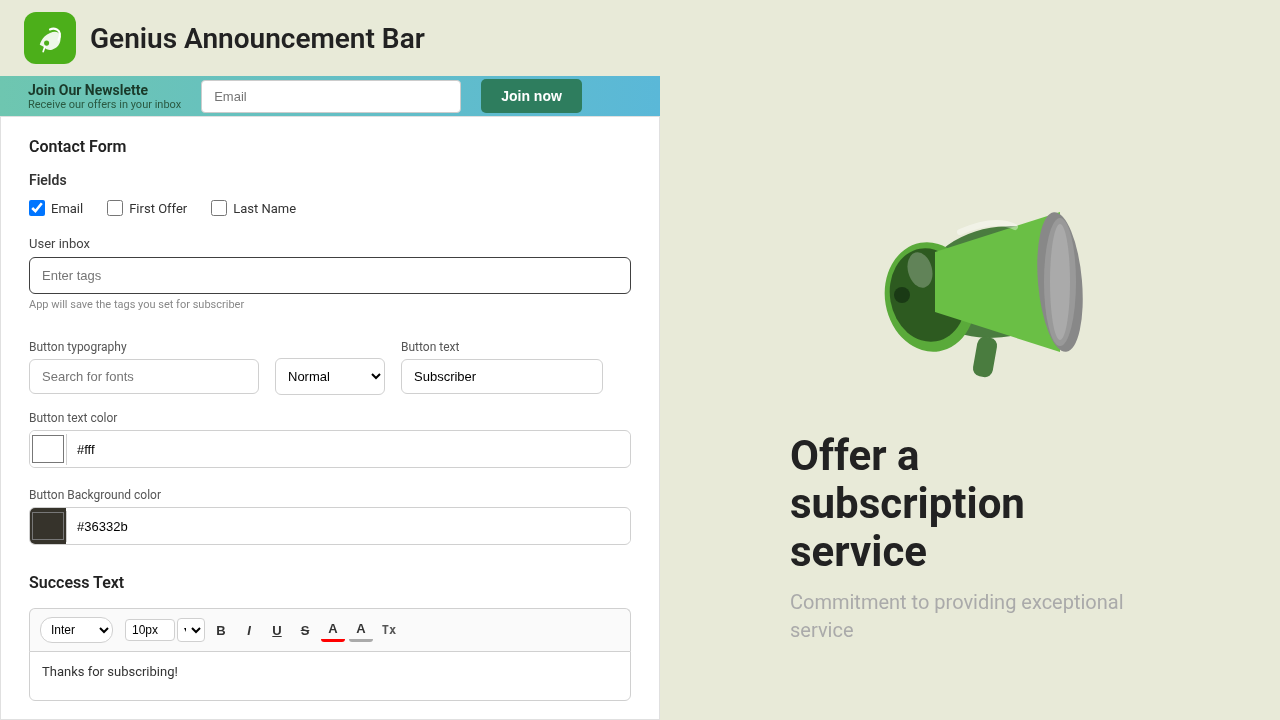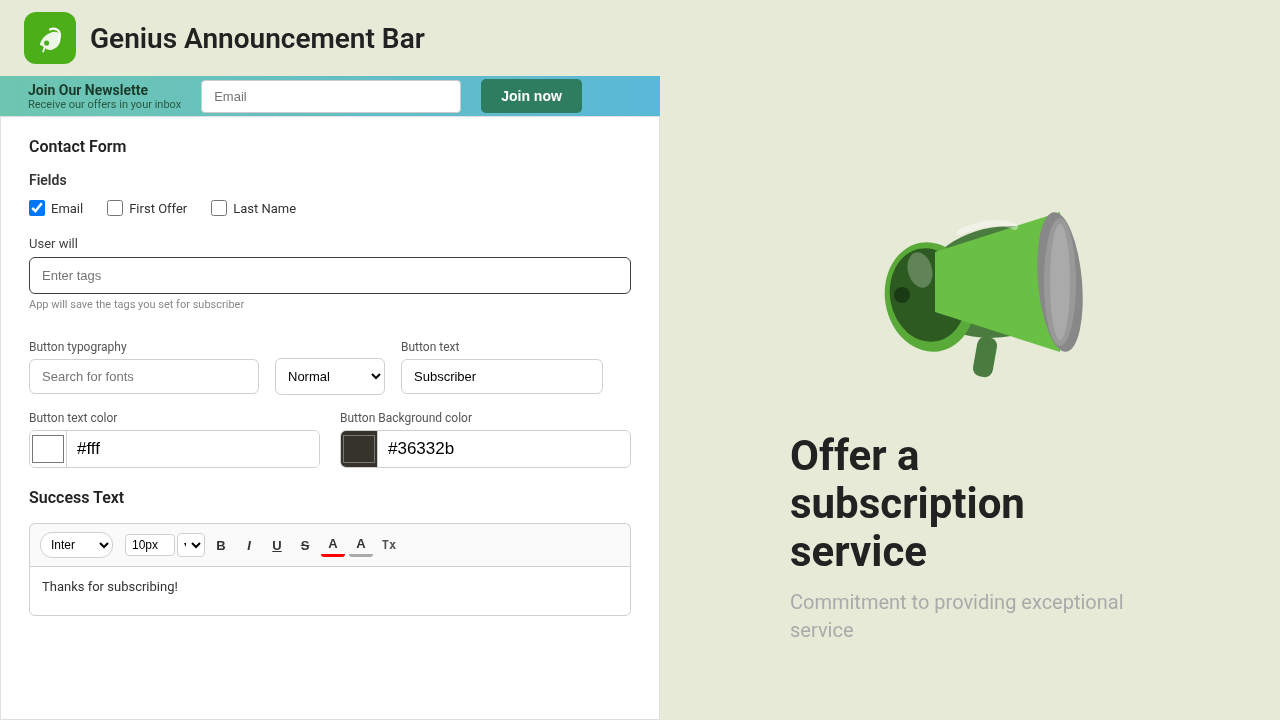--- a/index.html
+++ b/index.html
@@ -205,21 +205,22 @@
       padding: 9px 12px;
       border: 1px solid #d0d0d0;
       border-radius: 6px;
       font-size: 13px;
       outline: none;
     }
 
     .color-row {
       display: flex;
       gap: 20px;
-      margin-bottom: 20px;
+      margin-bottom: 28px;
+      flex-direction: column;
     }
 
     .color-field {
       flex: 1;
     }
     .color-input-wrap {
       display: flex;
       align-items: center;
       border: 1px solid #d0d0d0;
       border-radius: 6px;
@@ -230,21 +231,21 @@
       height: 36px;
       border: none;
       outline: none;
       cursor: pointer;
       flex-shrink: 0;
     }
     .color-hex-input {
       flex: 1;
       padding: 8px 10px;
       border: none;
-      font-size: 17px;
+      font-size: 13px;
       outline: none;
       border-left: 1px solid #d0d0d0;
     }
 
     .success-text-section {
       margin-top: 4px;
     }
 
     .rich-text-toolbar {
       display: flex;
@@ -405,21 +406,21 @@
         <label class="field-check">
           <input type="checkbox" style="">
           <span>First Offer</span>
         </label>
         <label class="field-check">
           <input type="checkbox" style="">
           <span>Last Name</span>
         </label>
       </div>
 
-      <div class="label-text">User will</div>
+      <div class="label-text">User inbox</div>
       <input class="tags-input" type="text" placeholder="Enter tags" style="">
       <div class="hint-text">App will save the tags you set for subscriber</div>
 
       
       <div class="row-2col">
         <div class="font-search-wrap">
           <div class="col-label">Button typography</div>
           <input class="font-search-input" type="text" placeholder="Search for fonts" style="">
         </div>
         <div>

